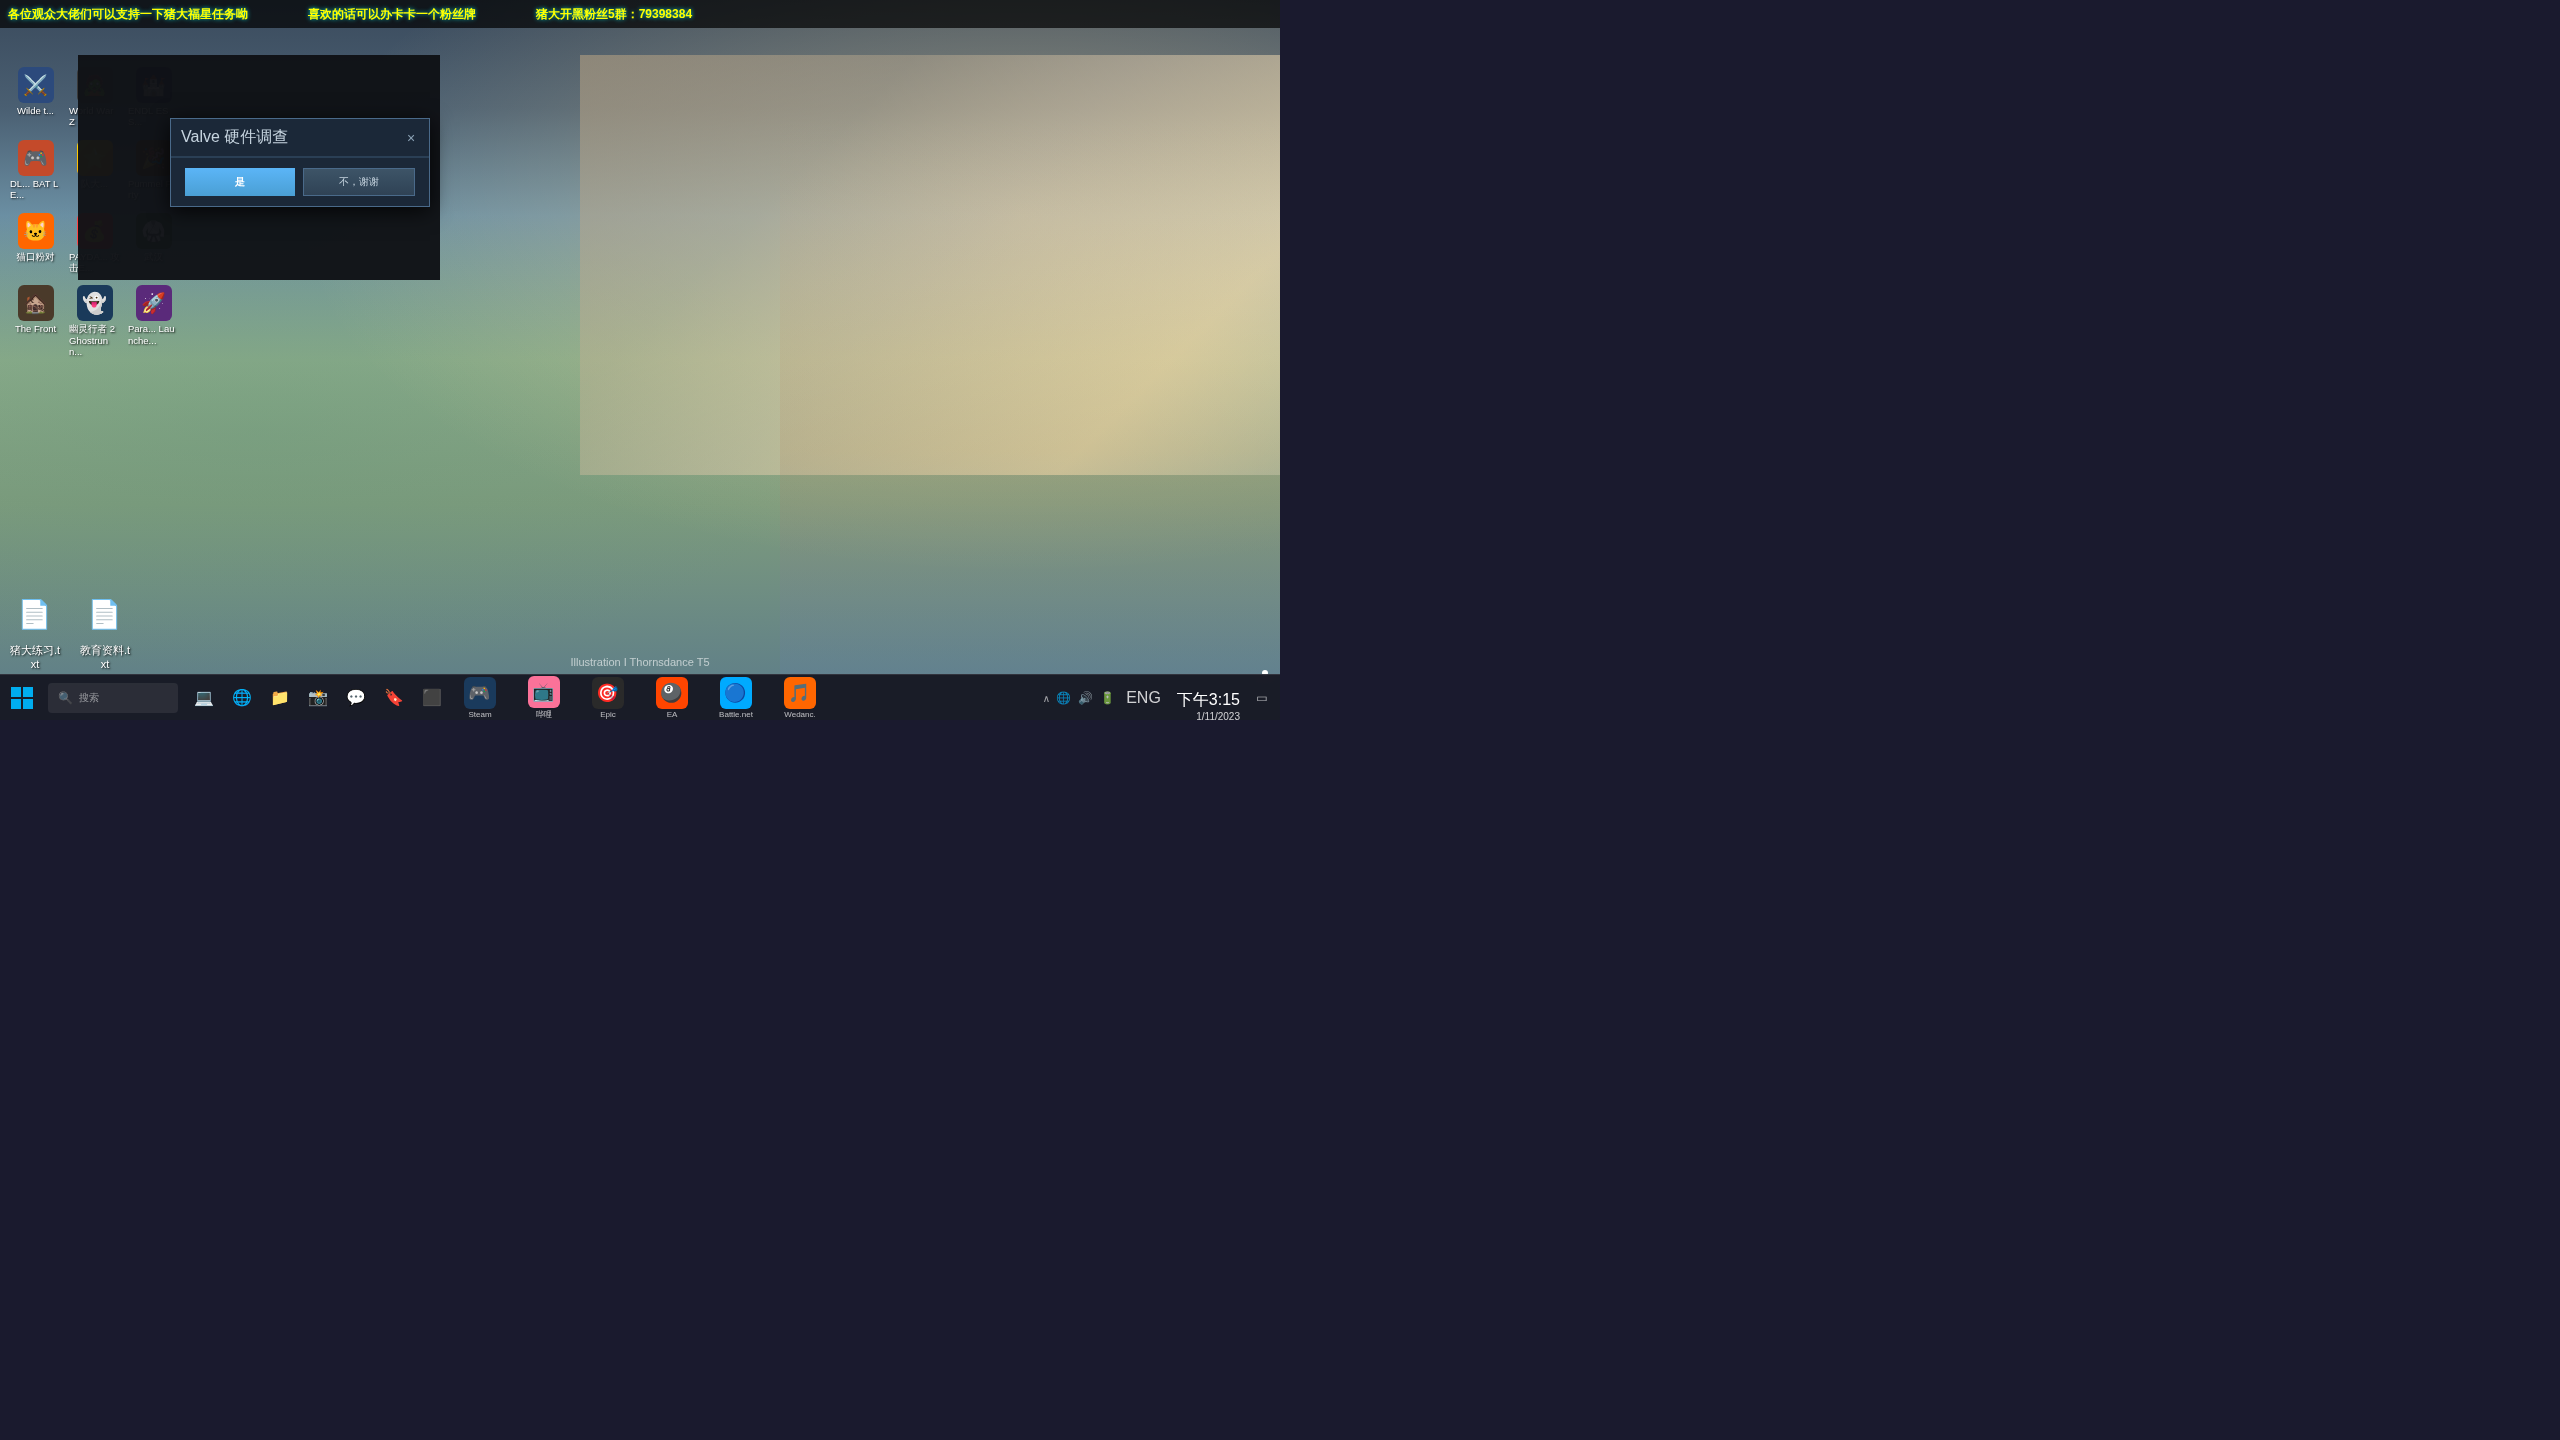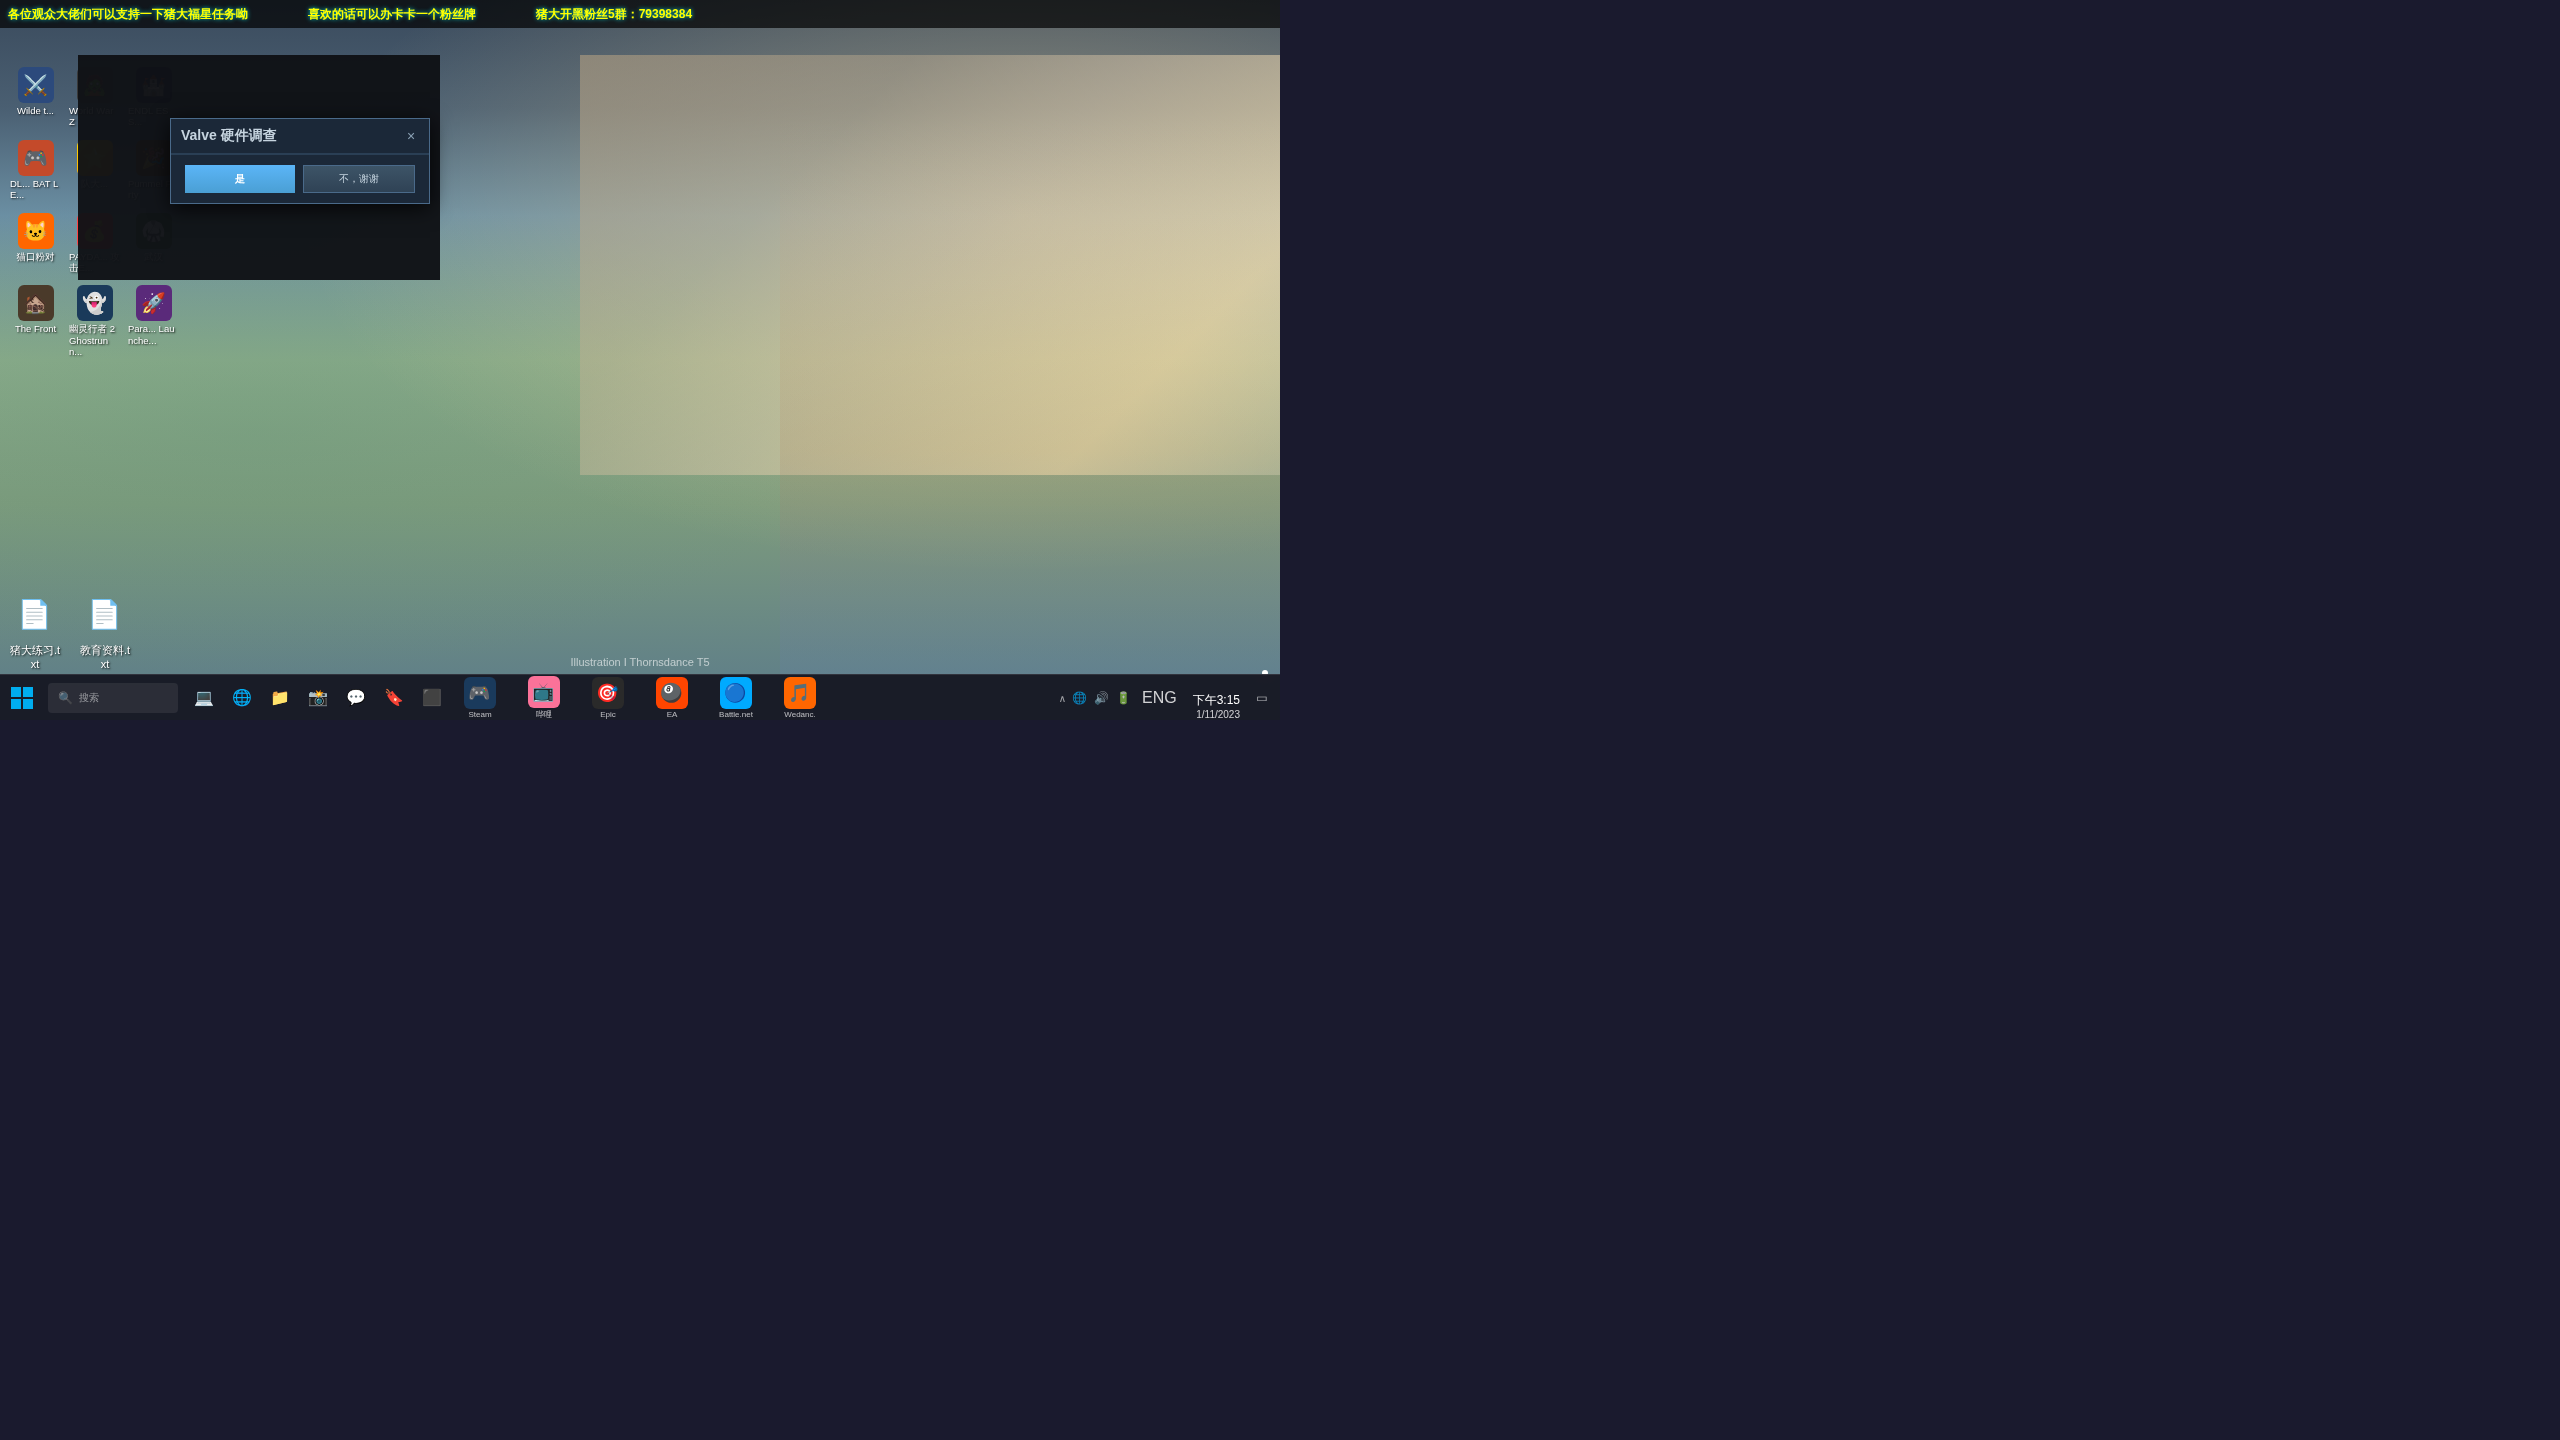--- a/index.html
+++ b/index.html
@@ -138,23 +138,23 @@
     .dialog-titlebar {
       display: flex;
       align-items: center;
       justify-content: space-between;
       padding: 8px 10px;
       background: #1b2838;
       border-bottom: 1px solid #2a3f55;
     }
 
     .dialog-title {
-      font-size: 14px;
+      font-size: 16px;
       color: #c6d4df;
-      font-weight: bold;
+      font-weight: normal;
     }
 
     .dialog-close-btn {
       width: 16px;
       height: 16px;
       display: flex;
       align-items: center;
       justify-content: center;
       color: #8ba2b5;
       font-size: 14px;
@@ -367,21 +367,21 @@
 
     .clock-area {
       display: flex;
       flex-direction: column;
       align-items: flex-end;
       padding: 0 8px;
       cursor: pointer;
     }
 
     .clock-time {
-      font-size: 12px;
+      font-size: 16px;
       color: white;
       margin-top: 16px;
     }
 
     .clock-date {
       font-size: 10px;
       color: rgba(255,255,255,0.8);
     }
 
     .lang-indicator {

